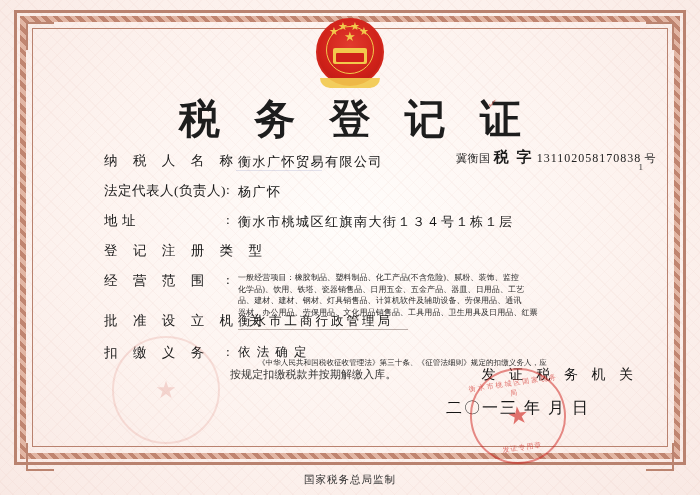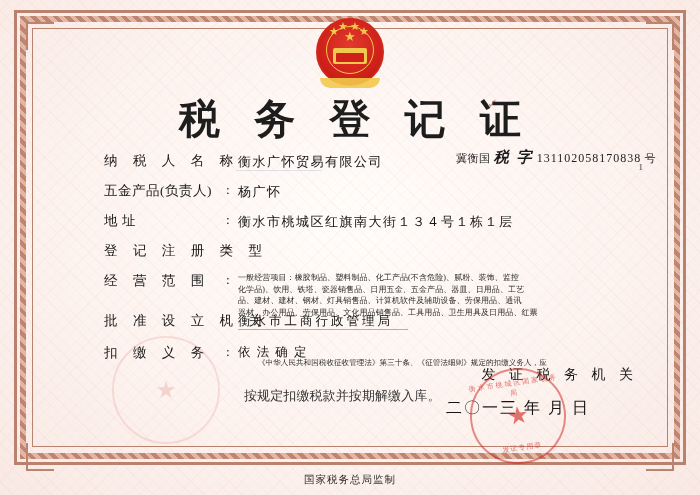--- a/index.html
+++ b/index.html
@@ -153,21 +153,20 @@
     top: 148px;
     font-size: 11px;
     color: #1b1b1b;
     white-space: nowrap;
     letter-spacing: 0.5px;
   }
   .serial .big {
     font-size: 15px;
     font-weight: bold;
     letter-spacing: 2px;
-    font-style: italic;
   }
   .serial .num {
     font-size: 12px;
     letter-spacing: 1px;
     color: #222;
   }
   .serial-sub {
     position: absolute;
     right: 57px;
     top: 162px;
@@ -260,27 +259,26 @@
     left: 134px;
     top: 14px;
     font-size: 7.5px;
     color: #2b2b2b;
     letter-spacing: 0.1px;
     white-space: nowrap;
     margin-left: 20px;
   }
   .withhold-note2 {
     position: absolute;
-    left: 140px;
+    left: 126px;
     top: 23px;
-    font-size: 13px;
+    font-size: 11px;
     color: #333;
     letter-spacing: 0.1px;
     white-space: nowrap;
-    margin-top: 20px;
   }
 
   
   .issuer {
     position: absolute;
     right: 62px;
     top: 366px;
     font-size: 14px;
     letter-spacing: 5px;
     color: #161616;
@@ -416,21 +414,21 @@
 
   <div class="fields">
 
     <div class="row">
       <div class="label spread">纳 税 人 名 称</div>
       <div class="colon">:</div>
       <div class="value handwritten">衡水广怀贸易有限公司</div>
     </div>
 
     <div class="row">
-      <div class="label">五金产品(负责人)</div>
+      <div class="label">法定代表人(负责人)</div>
       <div class="colon">:</div>
       <div class="value handwritten">杨广怀</div>
     </div>
 
     <div class="row">
       <div class="label">地          址</div>
       <div class="colon">:</div>
       <div class="value handwritten">衡水市桃城区红旗南大街１３４号１栋１层</div>
     </div>
 

